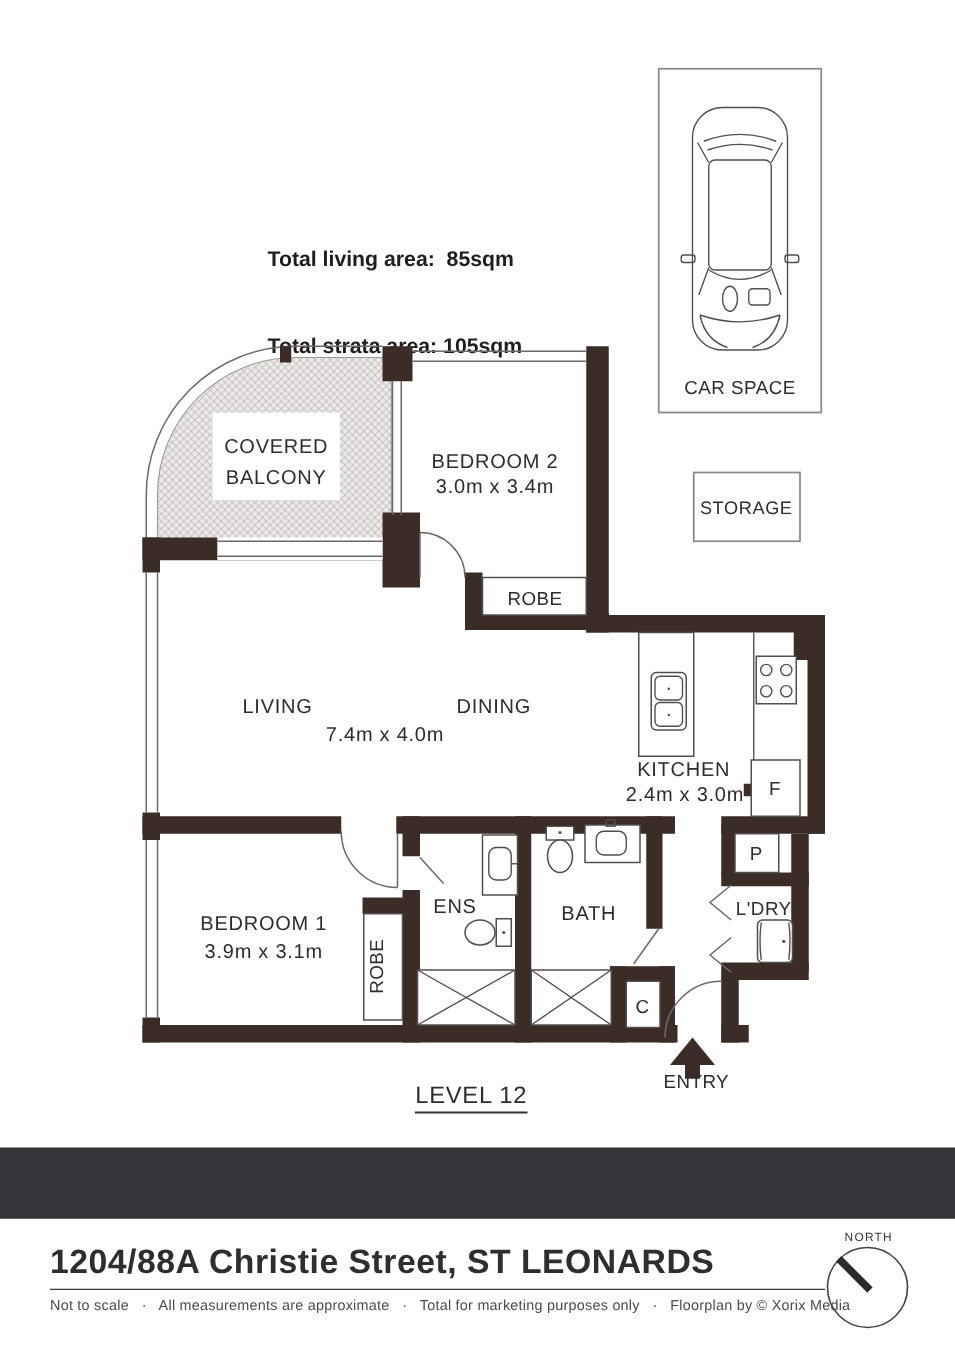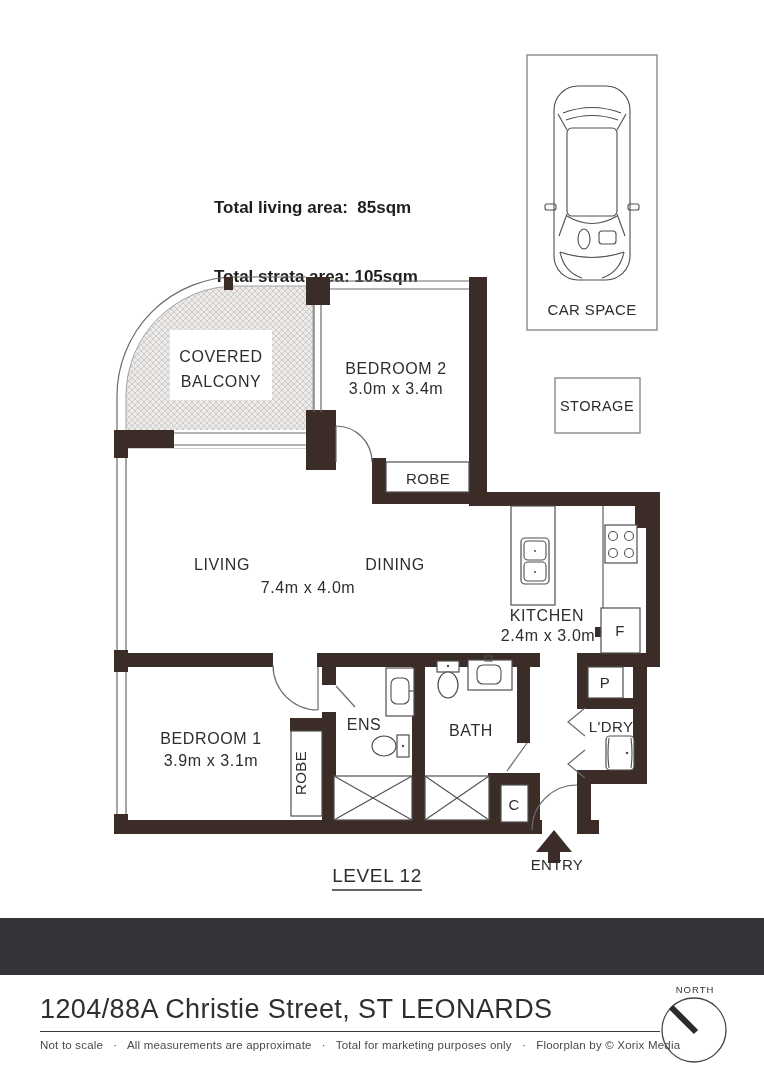--- a/index.html
+++ b/index.html
@@ -16,21 +16,21 @@
   .wall{fill:var(--wall,#3C2C27);stroke:none;}
   .rail{stroke:#6a6a6a;stroke-width:1.2;fill:none;}
   .fixture{stroke:#4f4f4f;stroke-width:1.2;fill:#ffffff;}
   .fixline{stroke:#4f4f4f;stroke-width:1.1;fill:none;}
   .door{stroke:#6a6a6a;stroke-width:1.2;fill:none;}
   .boxframe{stroke:#8a8a8a;stroke-width:1.4;fill:#ffffff;}
   .hatch-edge{stroke:#9a9a9a;stroke-width:0.9;}
   .bottom-bar{position:absolute;left:0;top:918px;width:764px;height:57px;
               background:var(--bar,#333538);}
   .address{position:absolute;left:40px;top:994px;font-size:27px;letter-spacing:0.4px;
-           color:#2e2e2e;font-weight:400;white-space:nowrap;}
+           color:#2e2e2e;font-weight:700;white-space:nowrap;}
   .address-rule{position:absolute;left:40px;top:1031px;width:620px;height:0;
                 border-top:1.5px solid #3a3a3a;}
   .disclaimer{position:absolute;left:40px;top:1039px;font-size:11.5px;color:#4a4a4a;
               white-space:pre;letter-spacing:0.2px;}
   .compass{position:absolute;left:650px;top:975px;}
   .north-text{font-size:9.5px;letter-spacing:1px;fill:#333;}
 </style>
 </head>
 <body>
 

